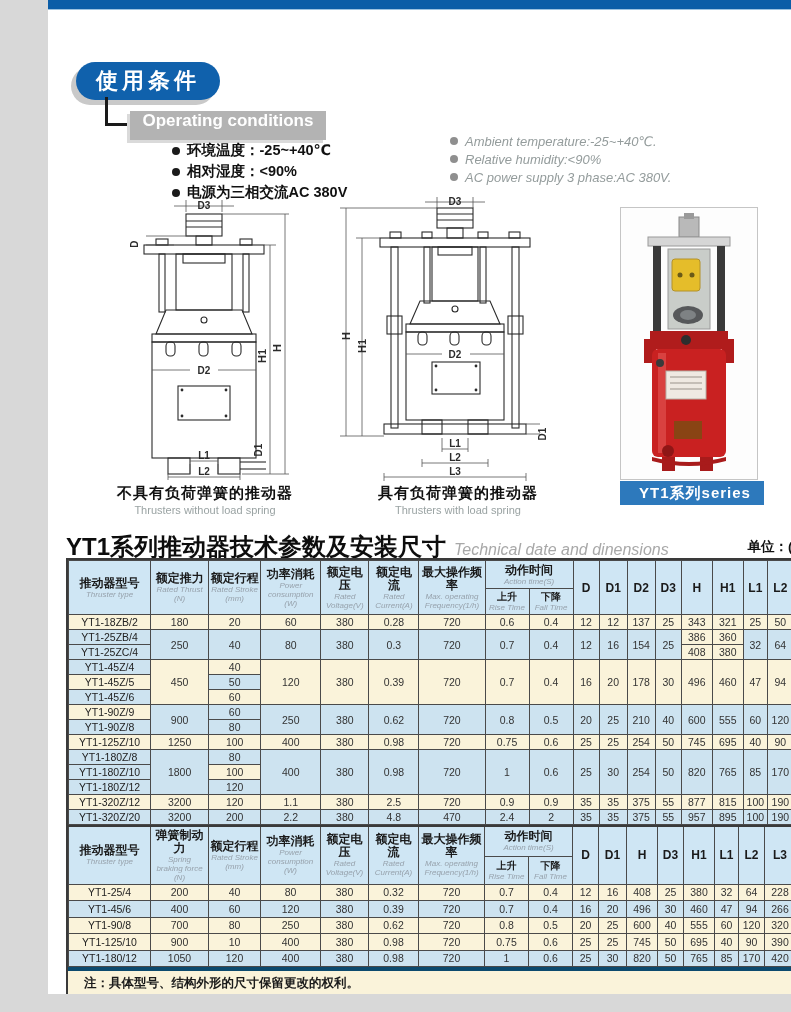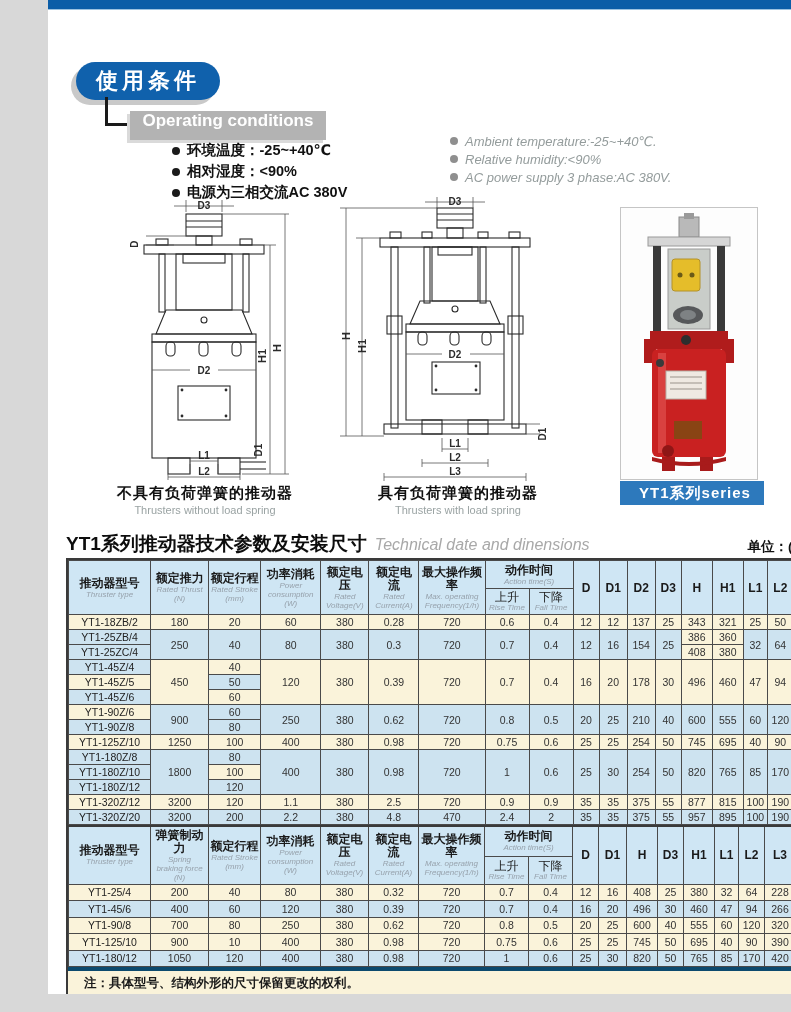--- a/index.html
+++ b/index.html
@@ -32,31 +32,31 @@
   .caption{position:absolute;text-align:center;}
   .cap-zh{font-size:15px;font-weight:bold;color:#111;letter-spacing:1px;}
   .cap-en{font-size:11px;color:#9aa3a3;margin-top:1px;}
   .photo{position:absolute;left:572px;top:207px;width:136px;height:271px;background:#fdfdfd;border:1px solid #c5c5c5;
          display:flex;align-items:center;justify-content:center;}
   .photo-label{position:absolute;left:572px;top:481px;width:138px;height:24px;background:#2d79bc;color:#fff;
          font-size:15px;font-weight:bold;display:flex;align-items:center;justify-content:center;letter-spacing:1px;padding-left:6px;}
 
   
   .tbl-title{position:absolute;left:18px;top:531px;white-space:nowrap;}
-  .tbl-title .zh{font-size:19px;font-weight:bold;color:#0d0d0d;}
+  .tbl-title .zh{font-size:24px;font-weight:bold;color:#0d0d0d;}
   .tbl-title .en{font-size:16px;font-style:italic;color:#a8a8a8;margin-left:8px;}
   .unit{position:absolute;right:18px;top:538px;font-size:13.5px;font-weight:bold;color:#111;}
 
   
   .table-wrap{position:absolute;left:18px;top:558px;width:755px;border:2px solid #3a3a3a;background:#faf3da;}
   table{border-collapse:collapse;table-layout:fixed;width:100%;}
   th,td{border:1px solid #4a4a4a;text-align:center;vertical-align:middle;padding:0 1px;overflow:hidden;}
   thead th{background:#cfe6f4;}
   th .zh{font-size:12px;font-weight:bold;color:#1a1a1a;line-height:13px;}
-  th .zh2{font-size:12px;font-weight:normal;color:#1a1a1a;line-height:12px;}
+  th .zh2{font-size:10px;font-weight:bold;color:#1a1a1a;line-height:12px;}
   th .en{font-size:8px;font-weight:normal;font-style:italic;color:#97a2ac;line-height:9px;white-space:pre-line;}
   th.dim{font-size:12px;font-weight:bold;color:#1a1a1a;}
   td{font-size:10.5px;color:#333;line-height:12px;}
   td.model{font-size:10.5px;color:#222;}
   td.cream{background:#faf3da;}
   td.blue{background:#cde3f0;}
   #t1 thead tr:nth-child(1){height:28px;} #t1 thead tr:nth-child(2){height:26px;}
   #t1 tbody tr{height:15px;padding-left:8px;}
   #t2{border-top:2px solid #3a3a3a;}
   #t2 thead tr:nth-child(1){height:30px;} #t2 thead tr:nth-child(2){height:28px;}
@@ -449,21 +449,21 @@
           </tr>
           <tr>
             <td class="cream model">YT1-45Z/5</td>
             <td class="blue">50</td>
           </tr>
           <tr>
             <td class="blue model">YT1-45Z/6</td>
             <td class="cream">60</td>
           </tr>
           <tr>
-            <td class="cream model">YT1-90Z/6</td>
+            <td class="cream model">YT1-90Z/9</td>
             <td rowspan="2" class="blue">900</td>
             <td class="blue">60</td>
             <td rowspan="2" class="blue">250</td>
             <td rowspan="2" class="blue">380</td>
             <td rowspan="2" class="blue">0.62</td>
             <td rowspan="2" class="blue">720</td>
             <td rowspan="2" class="blue">0.8</td>
             <td rowspan="2" class="blue">0.5</td>
             <td rowspan="2" class="blue">20</td>
             <td rowspan="2" class="blue">25</td>

